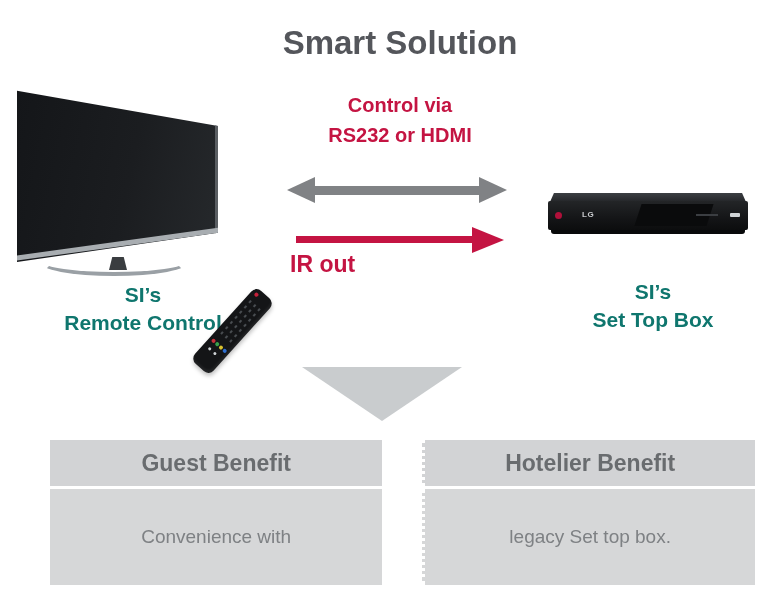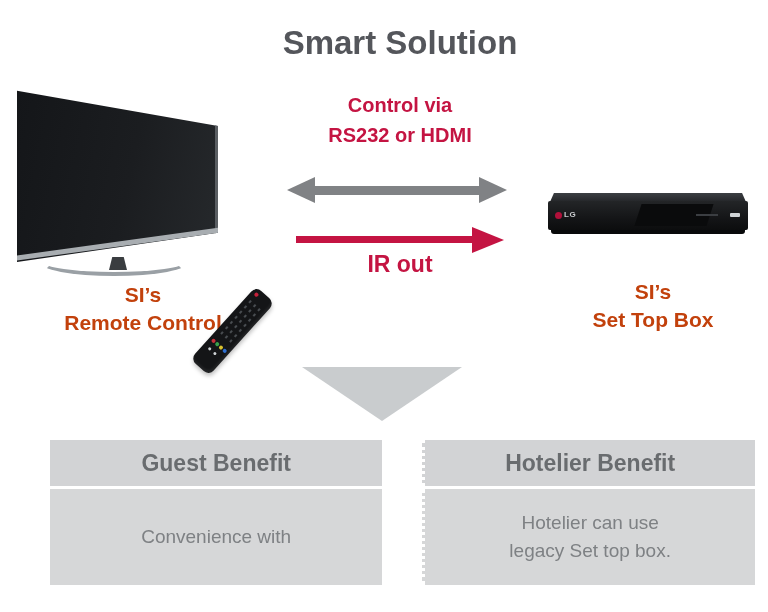--- a/index.html
+++ b/index.html
@@ -37,21 +37,21 @@
   .arrow-ir { position:absolute; left:296px; top:227px; width:208px; height:26px; }
   .arrow-ir .shaft {
     position:absolute; left:0; right:28px; top:9px; height:7px; background:#c41442;
   }
   .arrow-ir .head-r {
     position:absolute; right:0; top:0; width:0; height:0;
     border-top:13px solid transparent; border-bottom:13px solid transparent;
     border-left:32px solid #c41442;
   }
   .ir-label {
-    position:absolute; top:251px; left:290px; width:220px; text-align:center;
+    position:absolute; top:251px; left:290px; width:220px; 
     color:#c41442; font-weight:700; font-size:23px;
   }
 
   
   .tv { position:absolute; left:14px; top:88px; width:226px; height:210px; }
   .tv-panel {
     position:absolute; left:3px; top:2px; width:201px; height:172px;
     clip-path: polygon(0 0.5%, 100% 21%, 100% 83%, 0 100%);
     background: linear-gradient(102deg, #141619 0%, #1b1d20 55%, #26292c 100%);
   }
@@ -92,32 +92,32 @@
     clip-path: polygon(2% 0, 98% 0, 100% 100%, 0 100%);
     background: linear-gradient(#3c3f43, #232528);
   }
   .stb-front {
     position:absolute; left:0; top:8px; width:200px; height:29px; border-radius:2px;
     background: linear-gradient(180deg, #232527, #141517 60%, #0c0d0e);
   }
   .stb-base { position:absolute; left:3px; top:37px; width:194px; height:4px; background:#08090a; border-radius:0 0 3px 3px; }
   .stb-logo { position:absolute; left:7px; top:10px; display:flex; align-items:center; gap:2px; }
   .stb-logo .dot { width:7px; height:7px; border-radius:50%; background:#b0103a; }
-  .stb-logo .txt { color:#c8cacd; font-size:8px; font-weight:700; letter-spacing:0.5px; line-height:8px; }
+  .stb-logo .txt { color:#c8cacd; font-size:8px; font-weight:700; letter-spacing:0.5px; line-height:8px;margin-left:18px; }
   .stb-window {
     position:absolute; left:90px; top:3px; width:72px; height:22px;
     background:#0a0b0c; transform: skewX(-18deg);
   }
   .stb-dash { position:absolute; right:30px; top:13px; width:22px; height:2px; background:#3b3e42; }
   .stb-usb { position:absolute; right:8px; top:12px; width:10px; height:4px; background:#cfd3d6; border-radius:1px; }
 
   
   .dev-label {
     position:absolute; width:220px; text-align:center;
-    color:#c2410c; font-weight:600; font-size:21px; line-height:28px;
+    color:#0f766e; font-weight:600; font-size:21px; line-height:28px;
   }
   .dev-label.left  { left:33px;  top:281px; }
   .dev-label.right { left:543px; top:278px; }
 
   
   .down-triangle {
     position:absolute; left:302px; top:367px; width:0; height:0;
     border-left:80px solid transparent; border-right:80px solid transparent;
     border-top:54px solid #c9ccce;
   }
@@ -209,19 +209,18 @@
   <div class="benefit-table">
     <div class="t-row hdr">
       <div class="t-cell">Guest Benefit</div>
       <div class="t-cell rcol">Hotelier Benefit</div>
     </div>
     <div class="t-row bdy">
       <div class="t-cell">
         <span>Convenience with</span>
       </div>
       <div class="t-cell rcol">
-        <span>Hotelier can use</span>
         <span>legacy Set top box.</span>
       </div>
     </div>
   </div>
 
 </div>
 
 </body></html>

